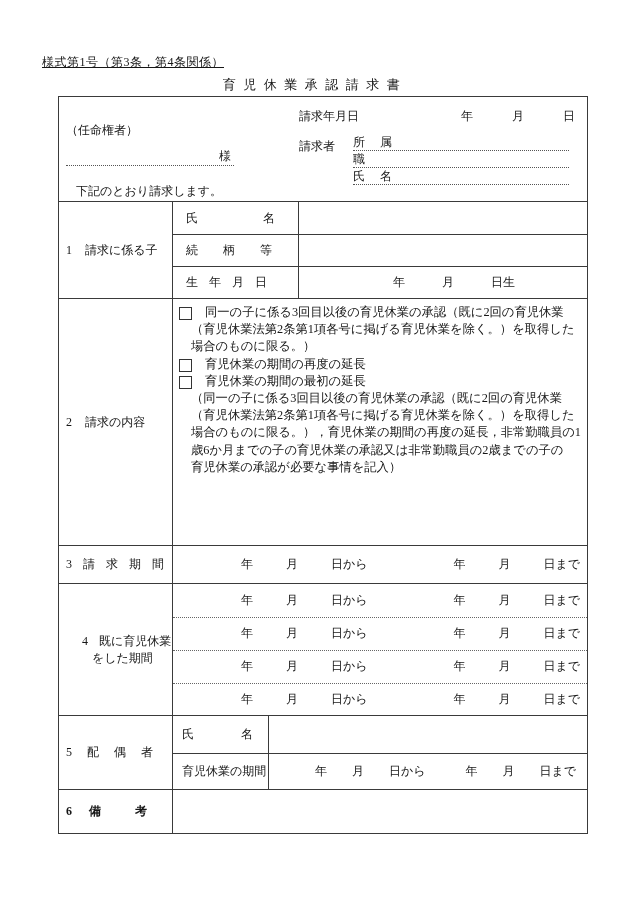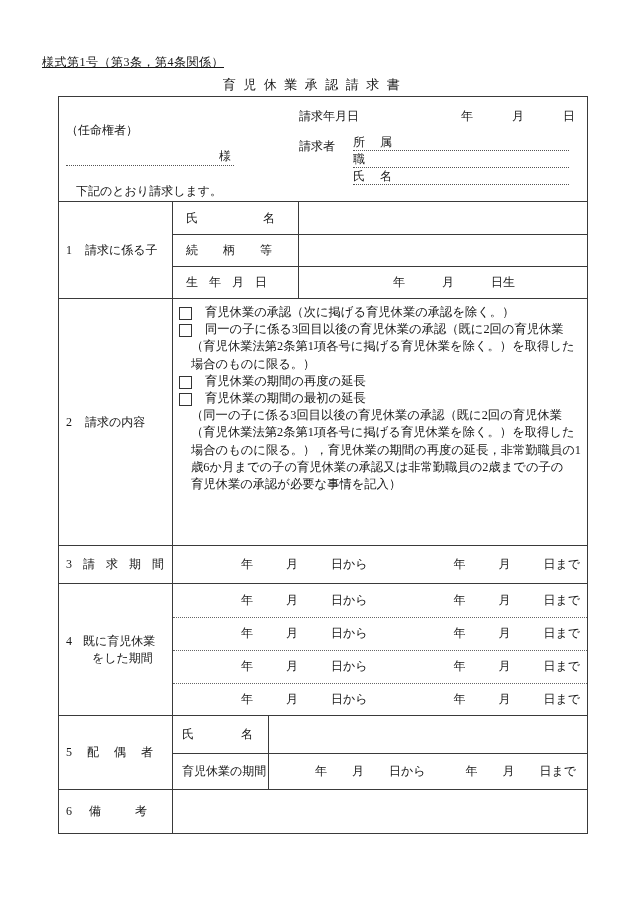--- a/index.html
+++ b/index.html
@@ -126,24 +126,20 @@
       </div>
 
       <div class="band b2">
         <div class="label-col">
             <span class="pre" style="word-spacing:10px;">2 請求の内容</span>
           </div>
         <div class="band-right">
           <div class="content-cell">
             <div class="cb-line">
               <span class="cb-box"></span>
-              <span class="pre">育児休業の承認（次に掲げる育児休業の承認を除く。）</span>
-            </div>
-            <div class="cb-line">
-              <span class="cb-box"></span>
               <span class="pre">同一の子に係る3回目以後の育児休業の承認（既に2回の育児休業</span>
             </div>
             <div class="cont-line pre">（育児休業法第2条第1項各号に掲げる育児休業を除く。）を取得した</div>
             <div class="cont-line pre">場合のものに限る。）</div>
             <div class="cb-line">
               <span class="cb-box"></span>
               <span class="pre">育児休業の期間の再度の延長</span>
             </div>
             <div class="cb-line">
               <span class="cb-box"></span>
@@ -167,21 +163,21 @@
             <div class="range range-a">
               <span class="pre">年 月 日から</span>
               <span class="pre">年 月 日まで</span>
             </div>
           </div>
         </div>
       </div>
 
       <div class="band b4">
         <div class="label-col">
-          <span class="pre" style="word-spacing:8px;">4 既に育児休業</span>
+          <span class="pre" style="word-spacing:8px;margin-left:16px;">4 既に育児休業</span>
           <span class="pre l2-indent">をした期間</span>
         </div>
         <div class="band-right">
           <div class="p-row">
             <div class="range range-a">
               <span class="pre">年 月 日から</span>
               <span class="pre">年 月 日まで</span>
             </div>
           </div>
           <div class="p-row">
@@ -225,21 +221,21 @@
                 <span class="pre">年 月 日から</span>
                 <span class="pre">年 月 日まで</span>
               </div>
             </div>
           </div>
         </div>
       </div>
 
       <div class="band b6">
         <div class="label-col">
-            <span class="pre" style="word-spacing:14px;">6 備  考</span>
+            <span class="pre" style="word-spacing:14px;font-weight:bold;">6 備  考</span>
           </div>
         <div class="band-right">
           <div class="value-cell"></div>
         </div>
       </div>
 
     </div>
   </div>
 </div>
 

